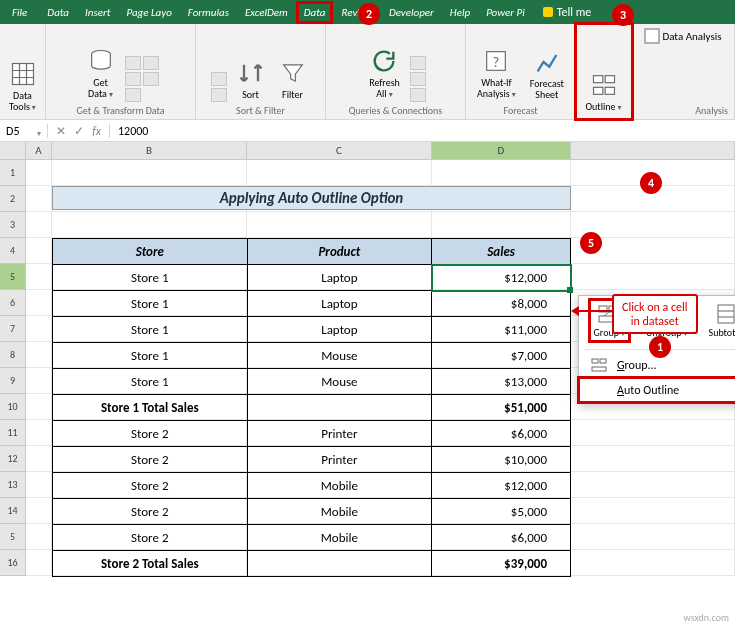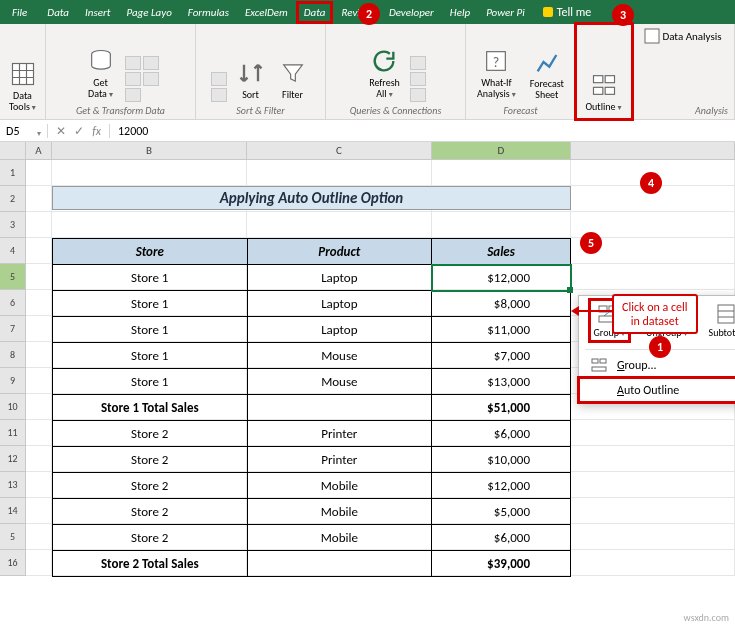--- a/index.html
+++ b/index.html
@@ -44,21 +44,21 @@
   }
   .rgroup {
     border-right: 1px solid #d6d6d6;
     padding: 4px 6px 2px 6px;
     display: flex;
     flex-direction: column;
     align-items: center;
     justify-content: center;
   }
   .rgroup .gicons { display:flex; align-items:flex-end; gap:6px; flex:1; }
-  .rgroup .glabel { font-size: 10px; color:#6b6b6b; text-align:center; padding-top:2px;font-style:italic;}
+  .rgroup .glabel { font-size: 10px; color:#6b6b6b; text-align:center; padding-top:2px;}
   .rbtn { display:flex; flex-direction:column; align-items:center; justify-content:flex-end; padding:2px 4px; cursor:pointer; }
   .rbtn .ricon { width:28px; height:28px; margin-bottom:2px; }
   .rbtn .rtext { font-size:10px; text-align:center; line-height:11px; }
   .stack { display:flex; flex-direction:column; gap:2px; }
   .hstack { display:flex; gap:2px; align-items:center;}
   .mini { width:16px; height:14px; background:#e7e6e6; border:1px solid #c8c8c8; display:inline-block;}
   .chev::after { content:"▾"; font-size:8px; color:#666; margin-left:2px;}
   
   .fbar {
     display:flex; align-items:center; height:22px; border-bottom:1px solid #d6d6d6;
@@ -82,21 +82,21 @@
   .title-banner {
     position:absolute; left:52px; top:26px; width:519px; height:24px;
     background:#d9e7f3; border:1px solid #999; display:flex; align-items:center; justify-content:center;
     font-style:italic; font-weight:bold; font-size:15px; color:#203040;
   }
   .dt { position:absolute; left:52px; top:78px; width:519px; border:1px solid #000; border-collapse:collapse;}
   .dt th, .dt td { border:1px solid #000; height:26px; font-size:13px; }
   .dt th { background:#c7d9e9; font-style:italic; font-weight:bold; }
   .dt td { text-align:center; }
   .dt .tot td { font-weight:bold; }
-  .dt td.sales { padding-right:40px; text-align:right; }
+  .dt td.sales { padding-right:23px; text-align:right; }
   .colB{width:195px;} .colC{width:185px;} .colD{width:139px;}
   .selcell { outline:2px solid #107c41; outline-offset:-1px; position:relative;}
   .selhandle { position:absolute; right:-3px; bottom:-3px; width:6px; height:6px; background:#107c41;}
   
   .outline-pop {
     position:absolute; left:578px; top:135px; width:180px; background:#fff; border:1px solid #bdbdbd;
     box-shadow:0 3px 10px rgba(0,0,0,.25); z-index:20;
   }
   .outline-pop .popbtns { display:flex; justify-content:space-around; padding:4px 4px 6px 4px; }
   .outline-pop .popbtn { display:flex; flex-direction:column; align-items:center; font-size:10px; cursor:pointer; padding:2px 4px;}

